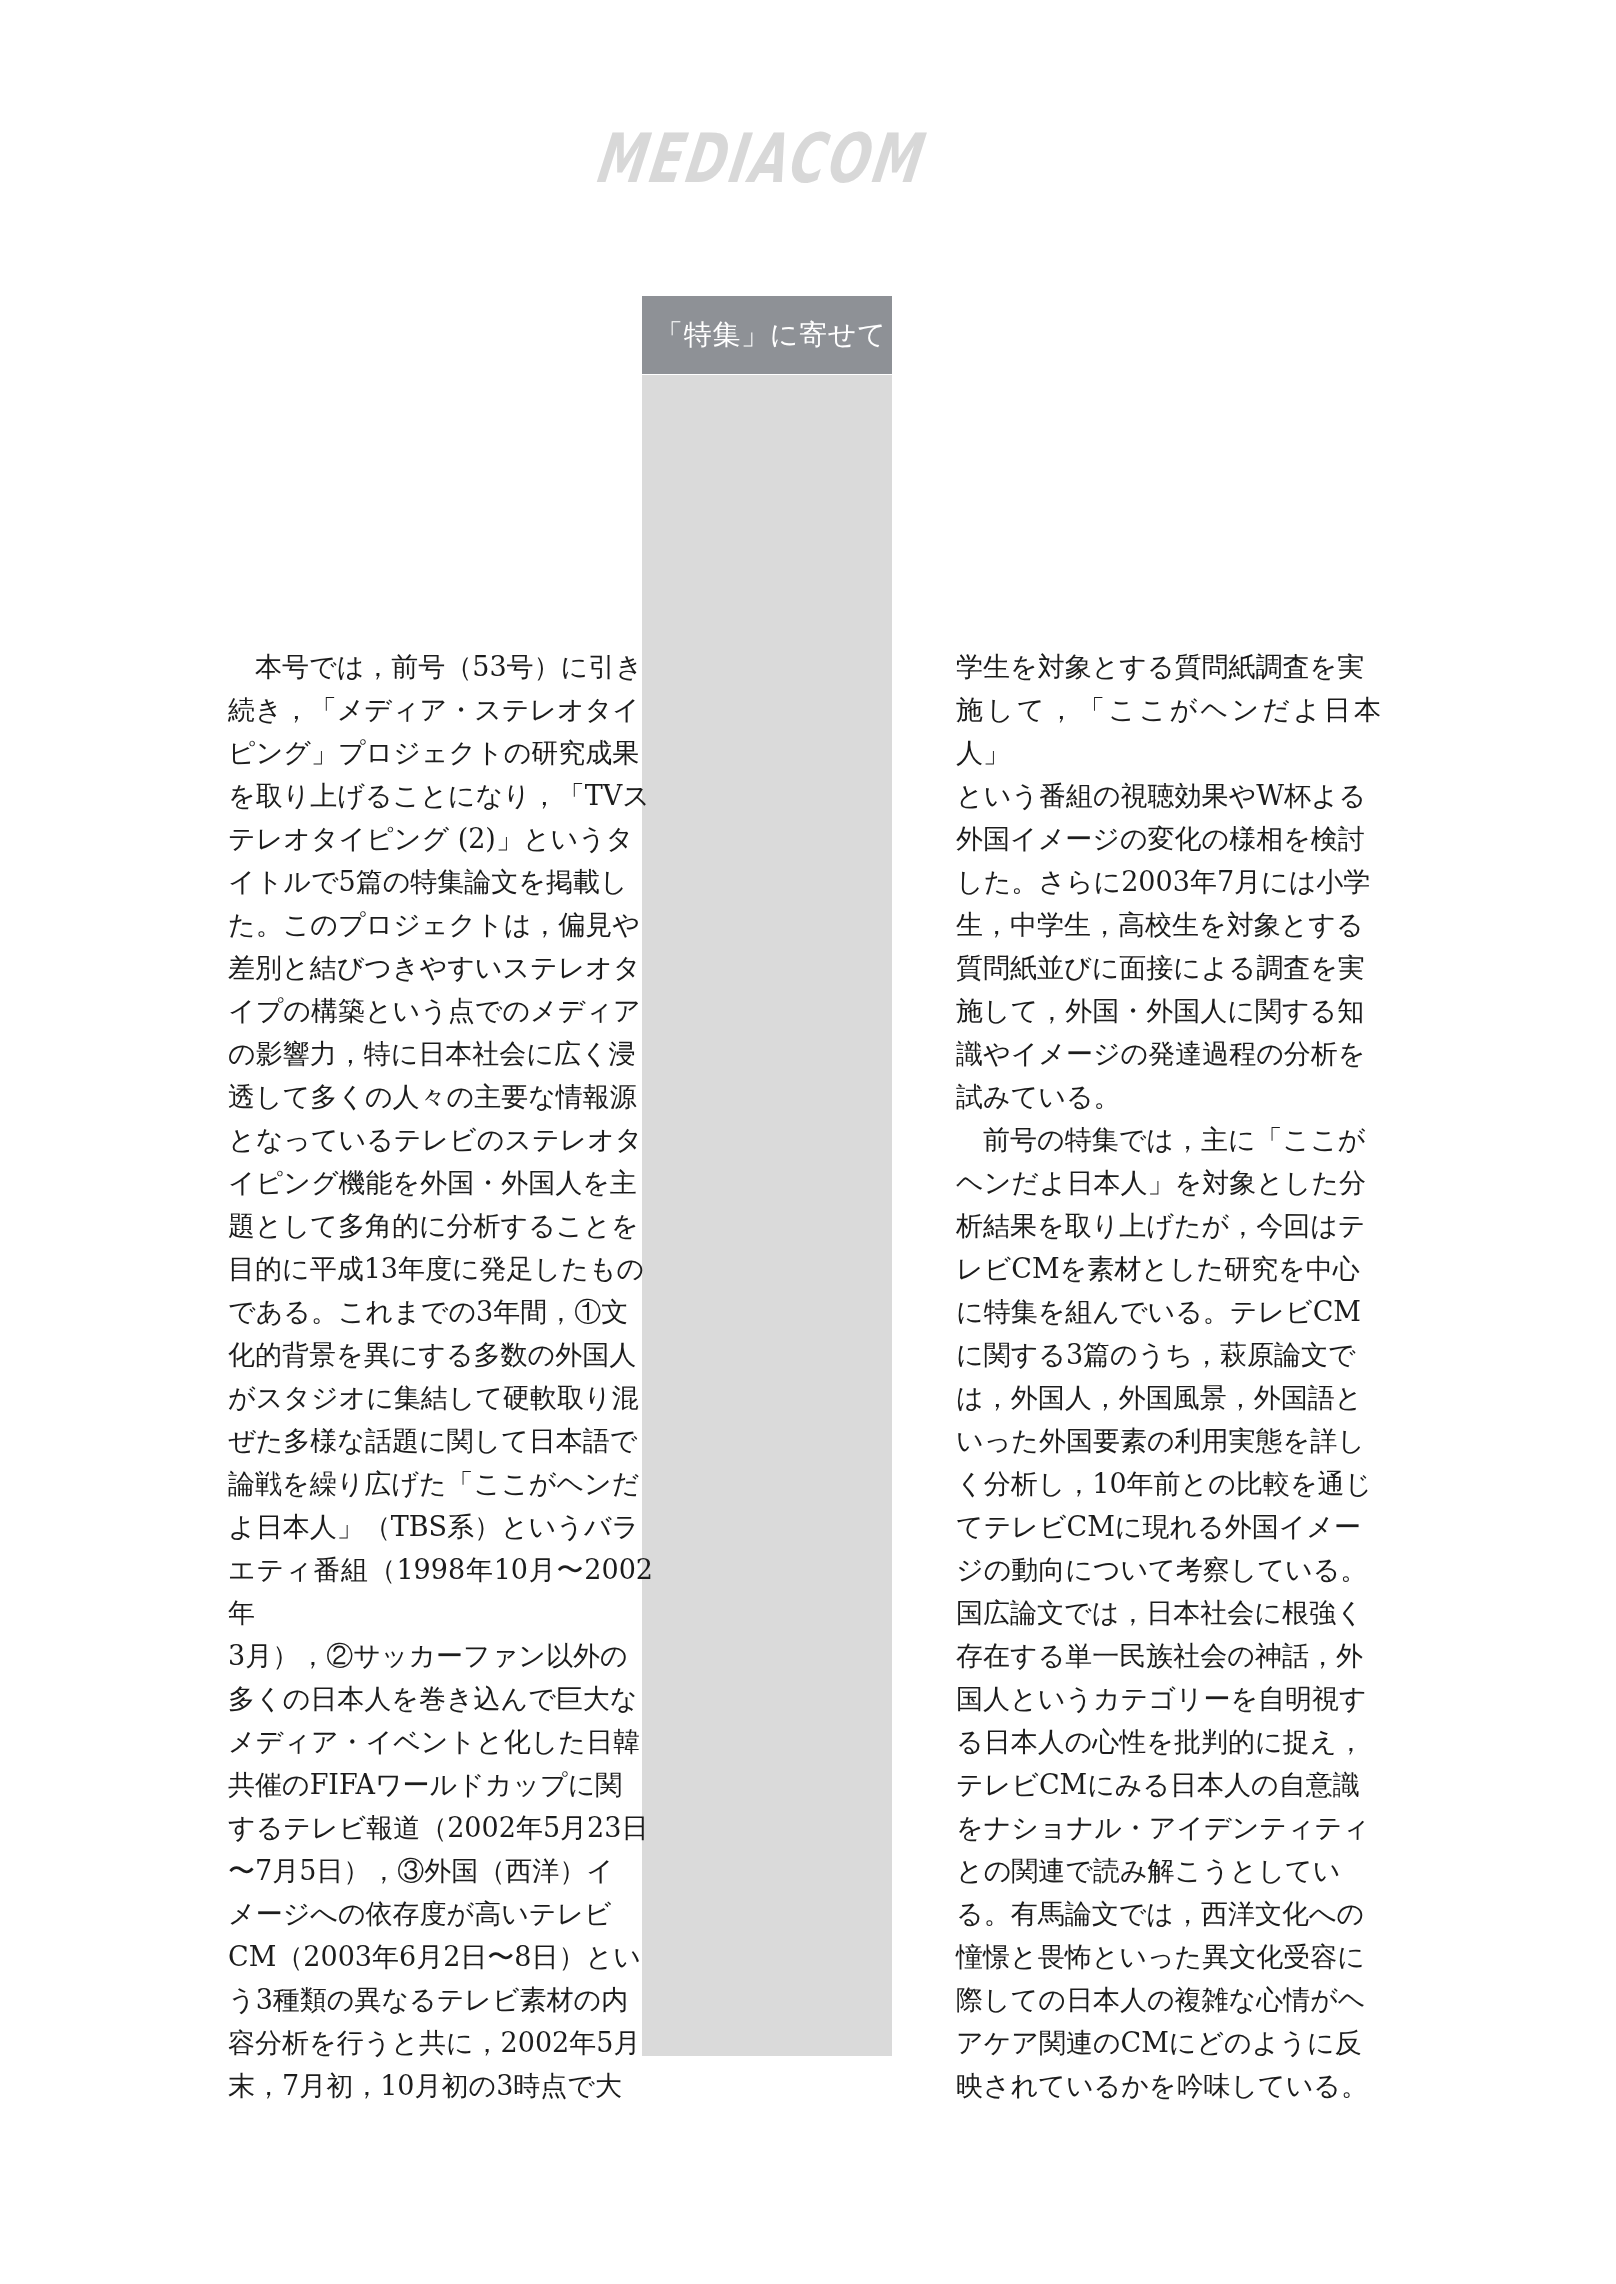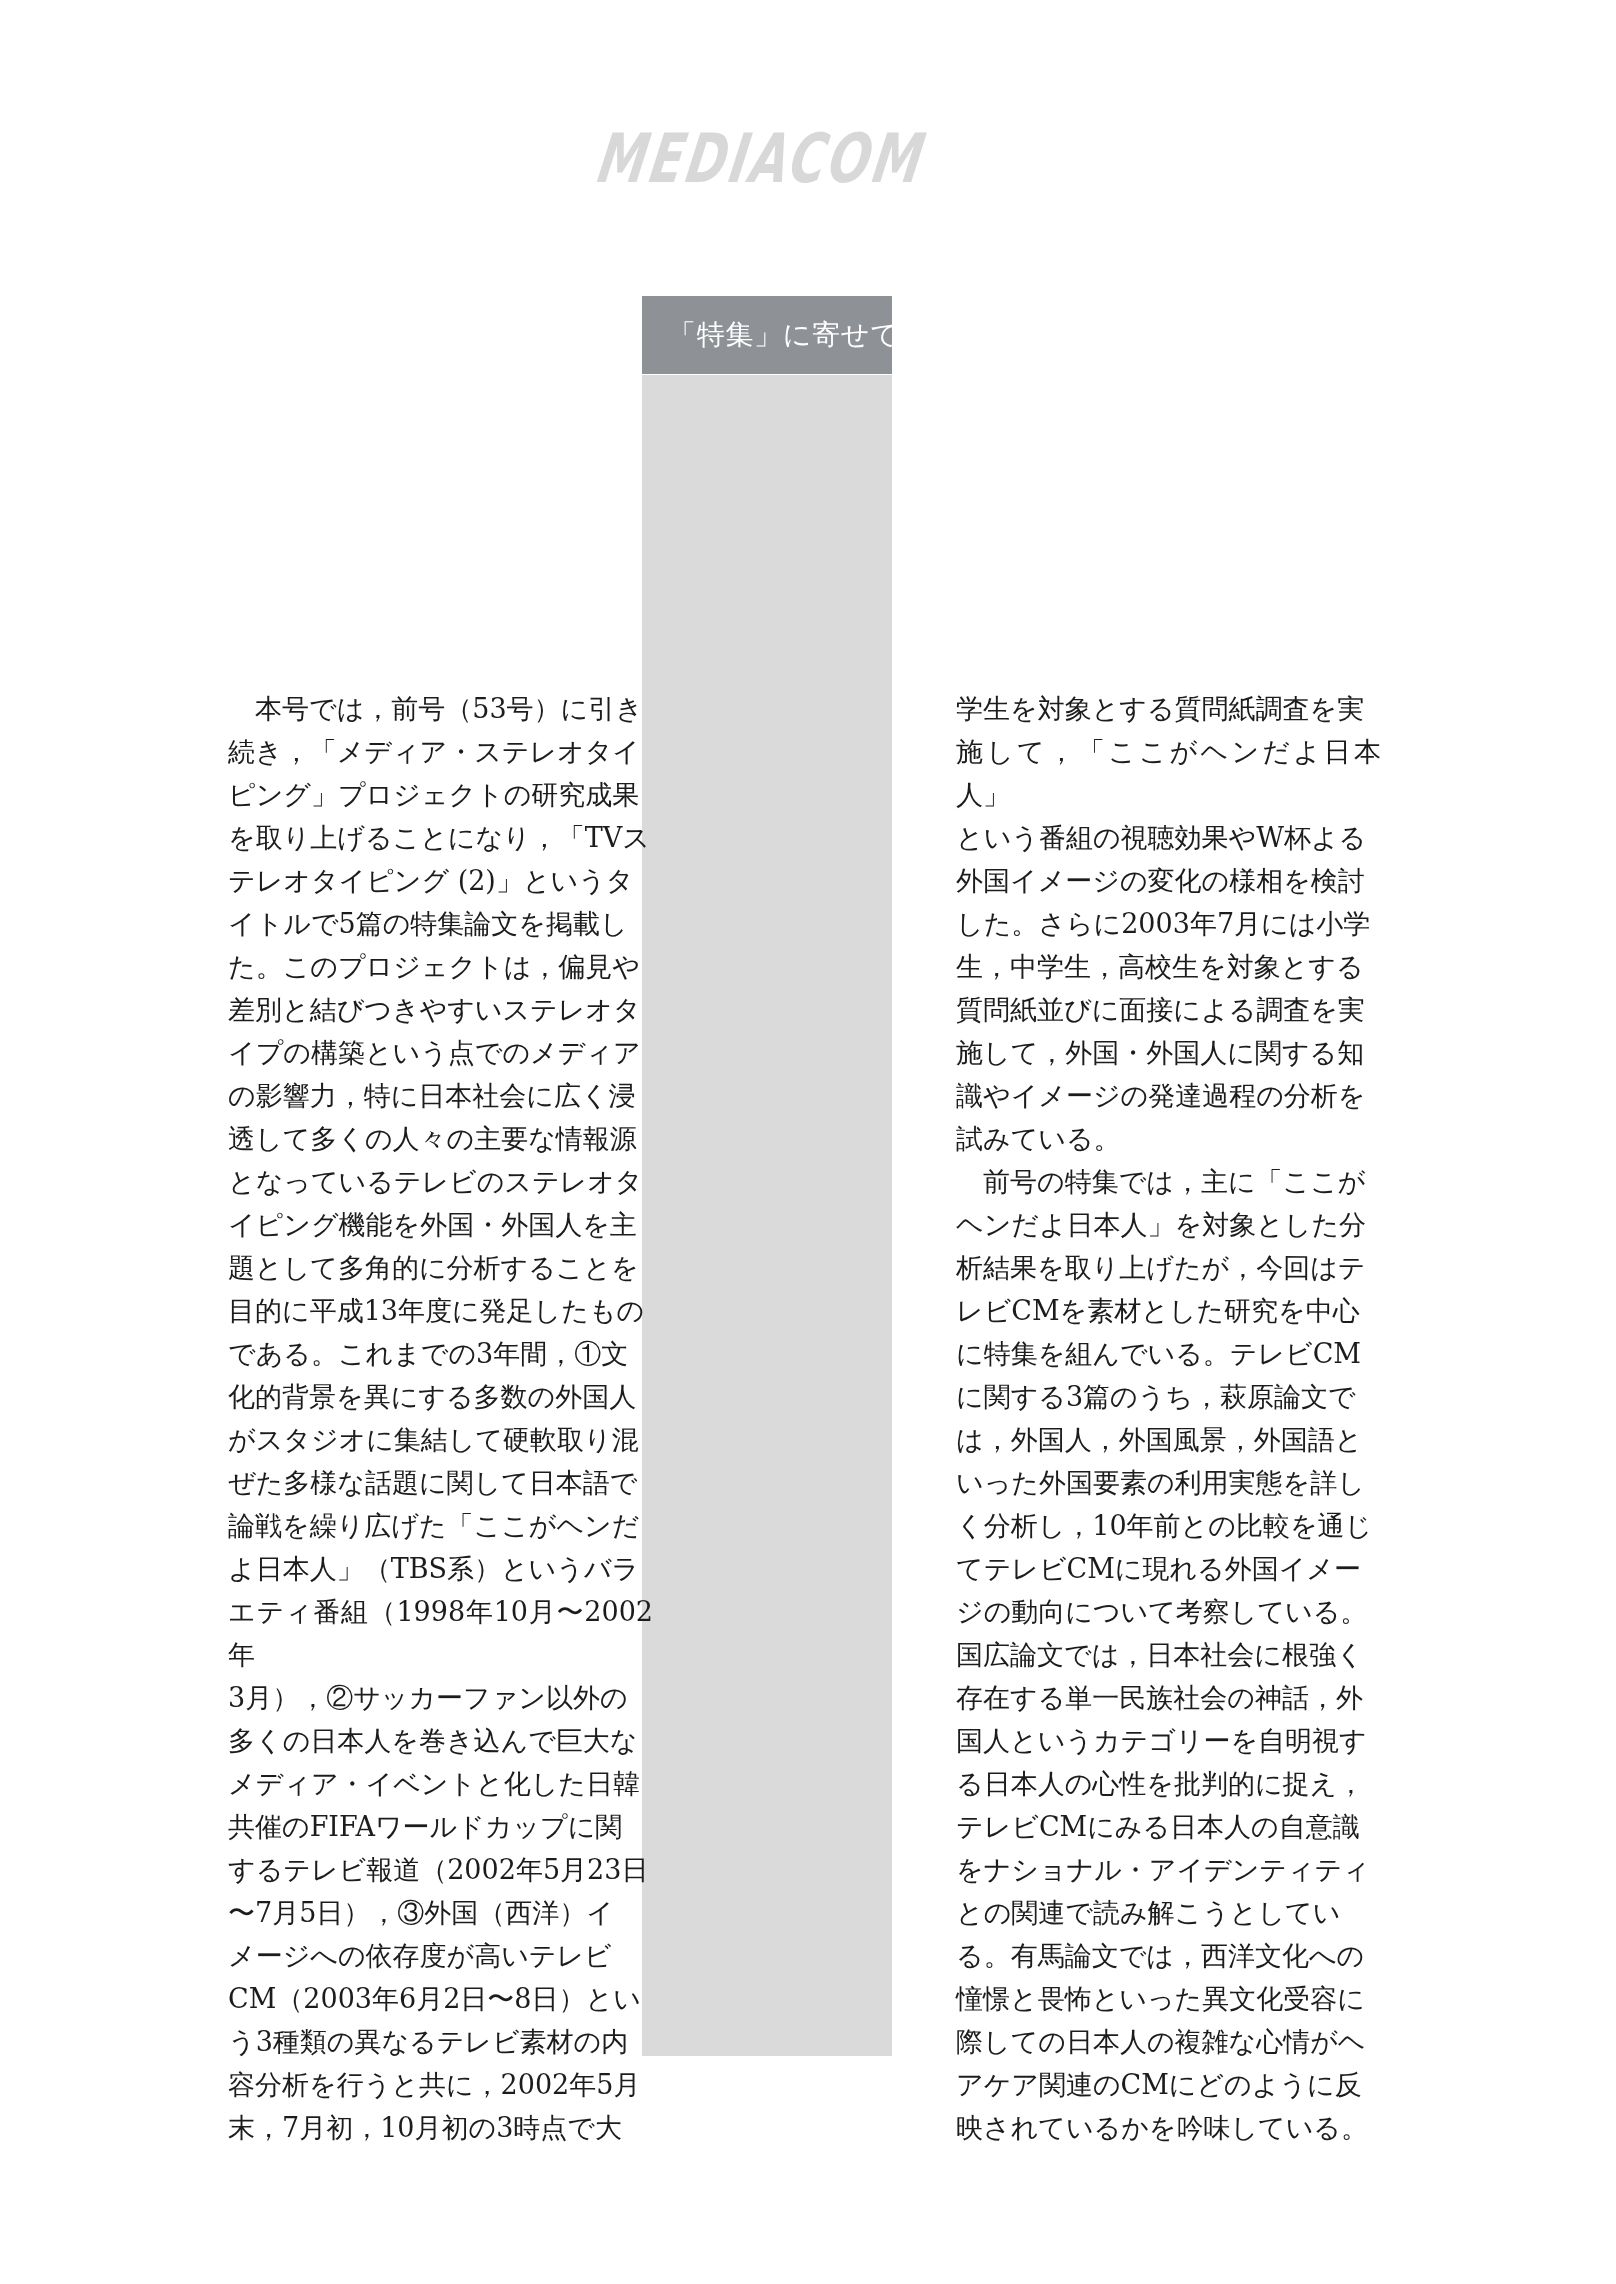--- a/index.html
+++ b/index.html
@@ -57,21 +57,21 @@
     height: 78px;
     background: #8e9196;
     display: flex;
     align-items: center;
   }
   .feature-banner .banner-title {
     font-family: "DejaVu Sans", "Liberation Sans", sans-serif;
     font-weight: 500;
     font-size: 28px;
     color: #ffffff;
-    padding-left: 26px;
+    padding-left: 13px;
     white-space: nowrap;
     letter-spacing: 0.7px;
   }
 
   
   .affiliation {
     position: absolute;
     left: 699px;
     top: 422px;
     width: 573px;
@@ -94,21 +94,20 @@
   
   .column {
     position: absolute;
     top: 645px;
     width: 425px;
     font-size: 27px;
     line-height: 43px;
     white-space: pre-line;
     text-align: justify;
     letter-spacing: 0;
-    margin-top: 42px;
   }
   .column.left  { left: 228px; }
   .column.right { left: 956px; }
 </style>
 </head>
 <body>
 
 <div class="page">
 
   <div class="watermark">MEDIACOM</div>

